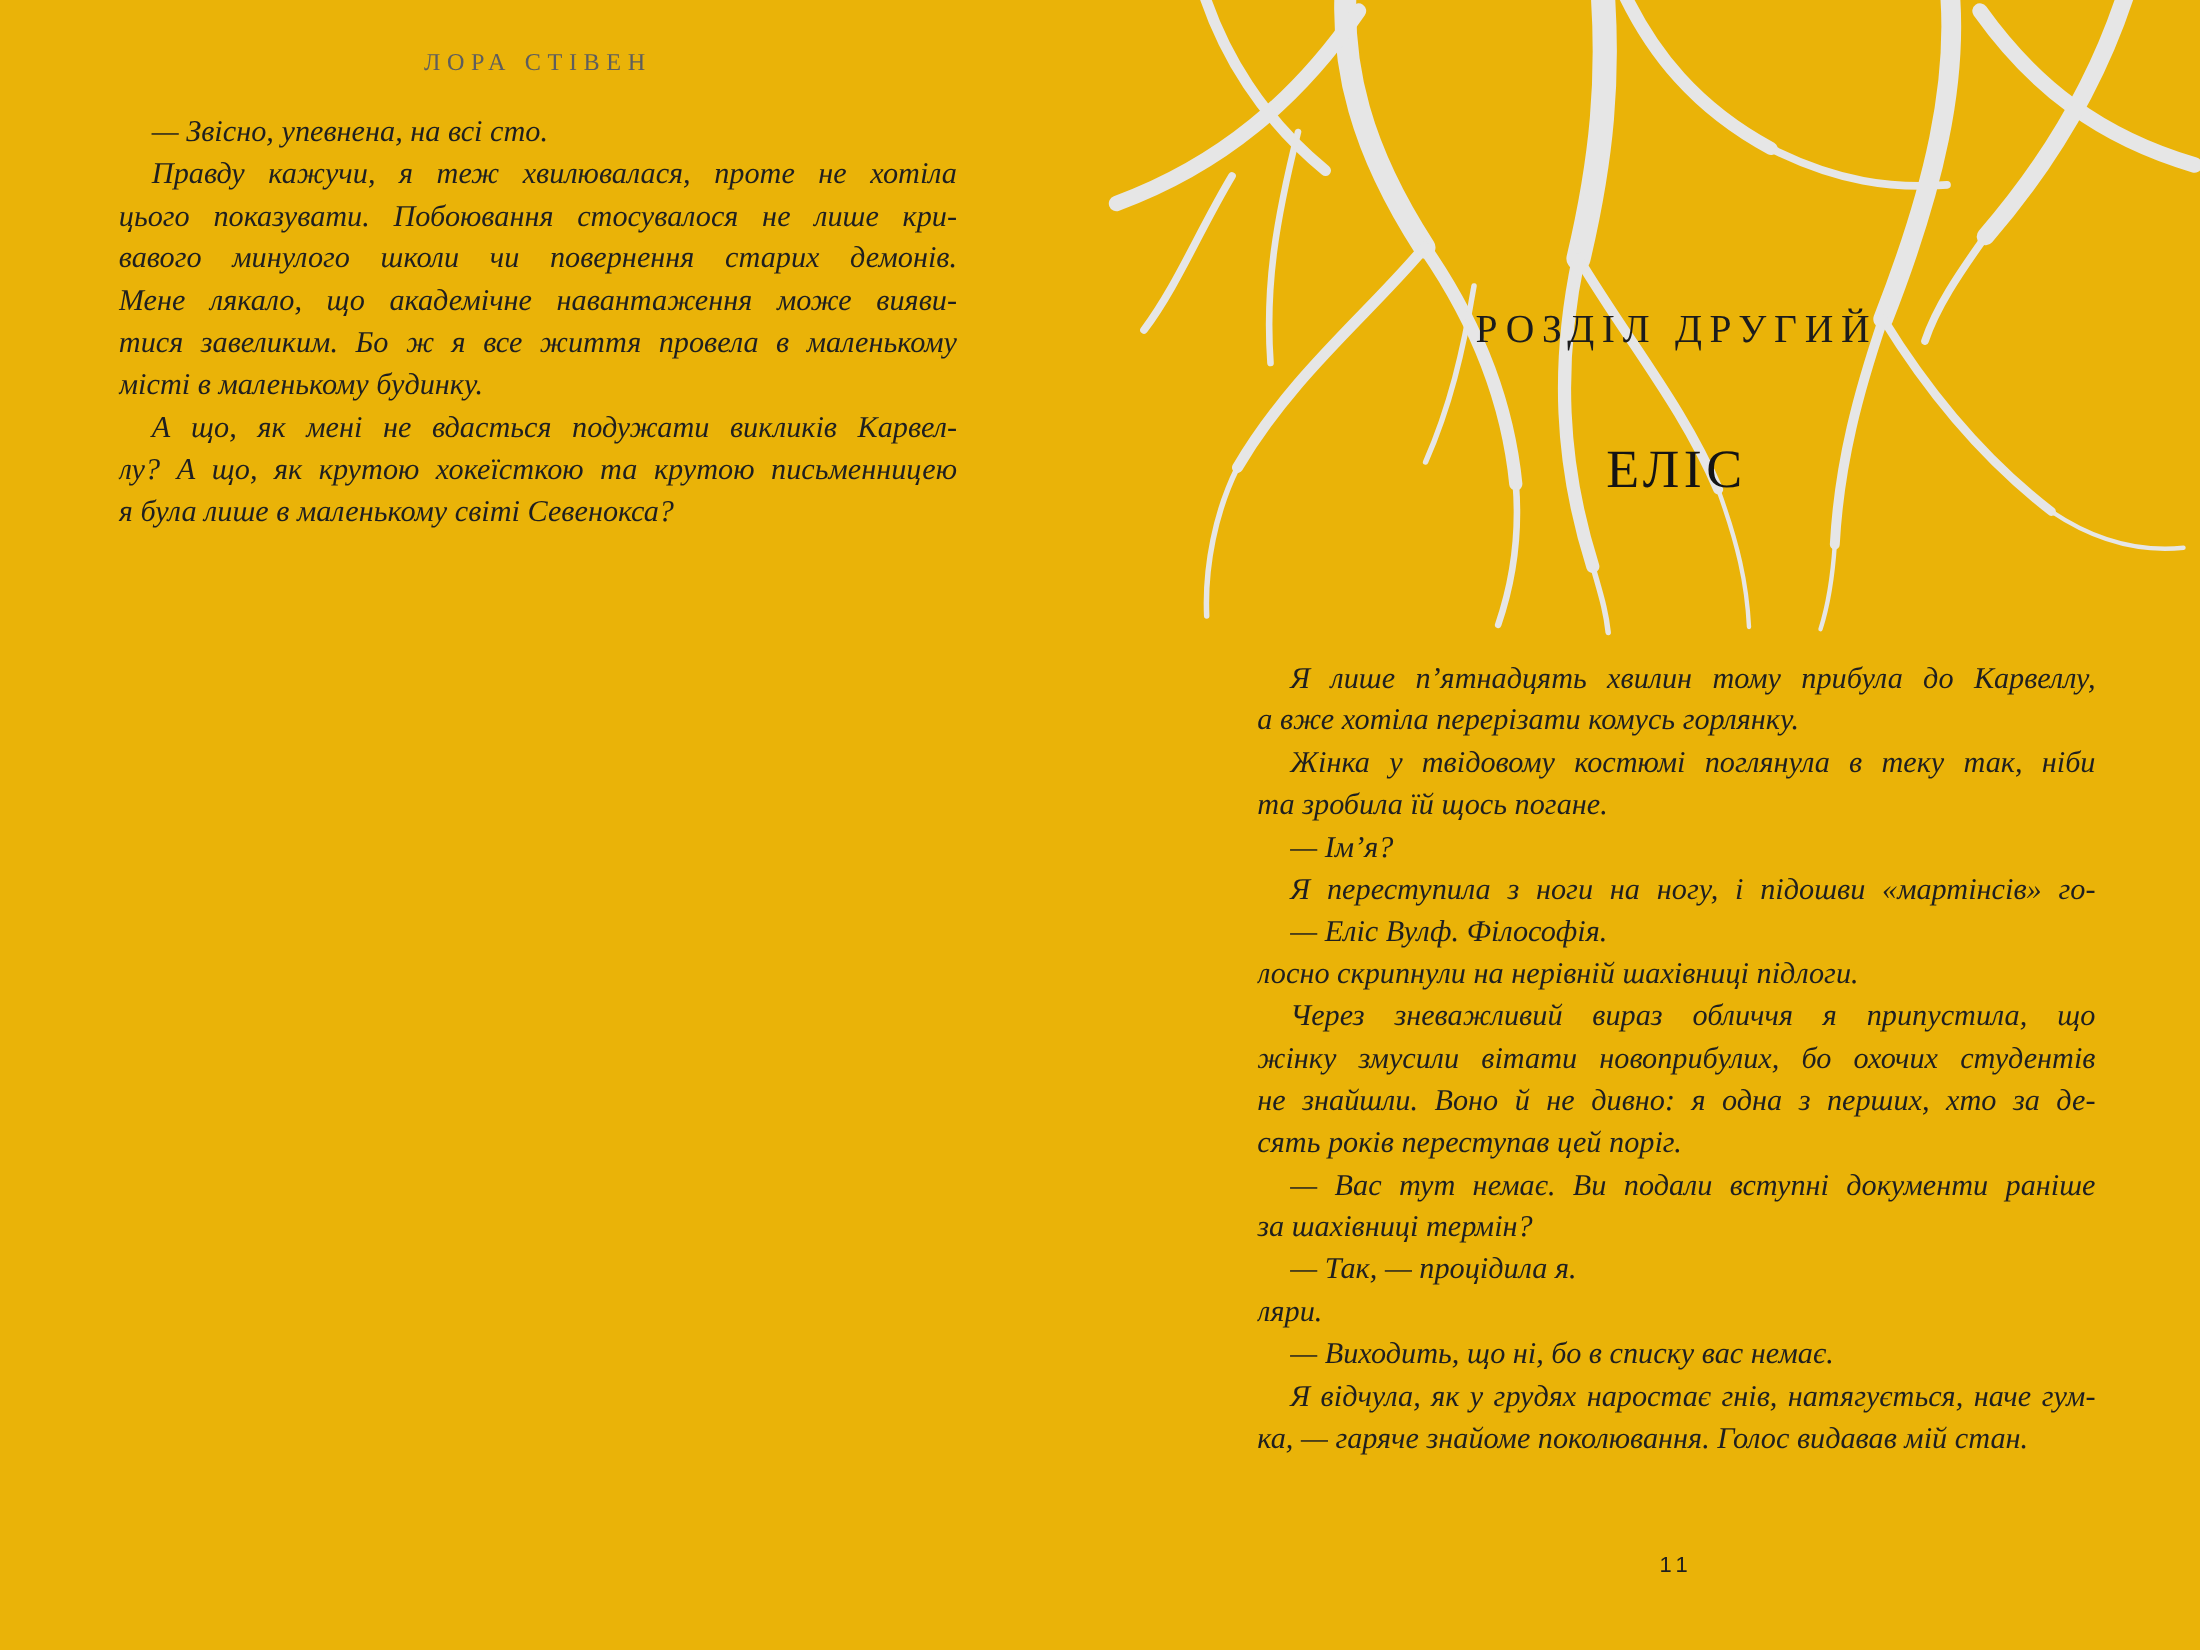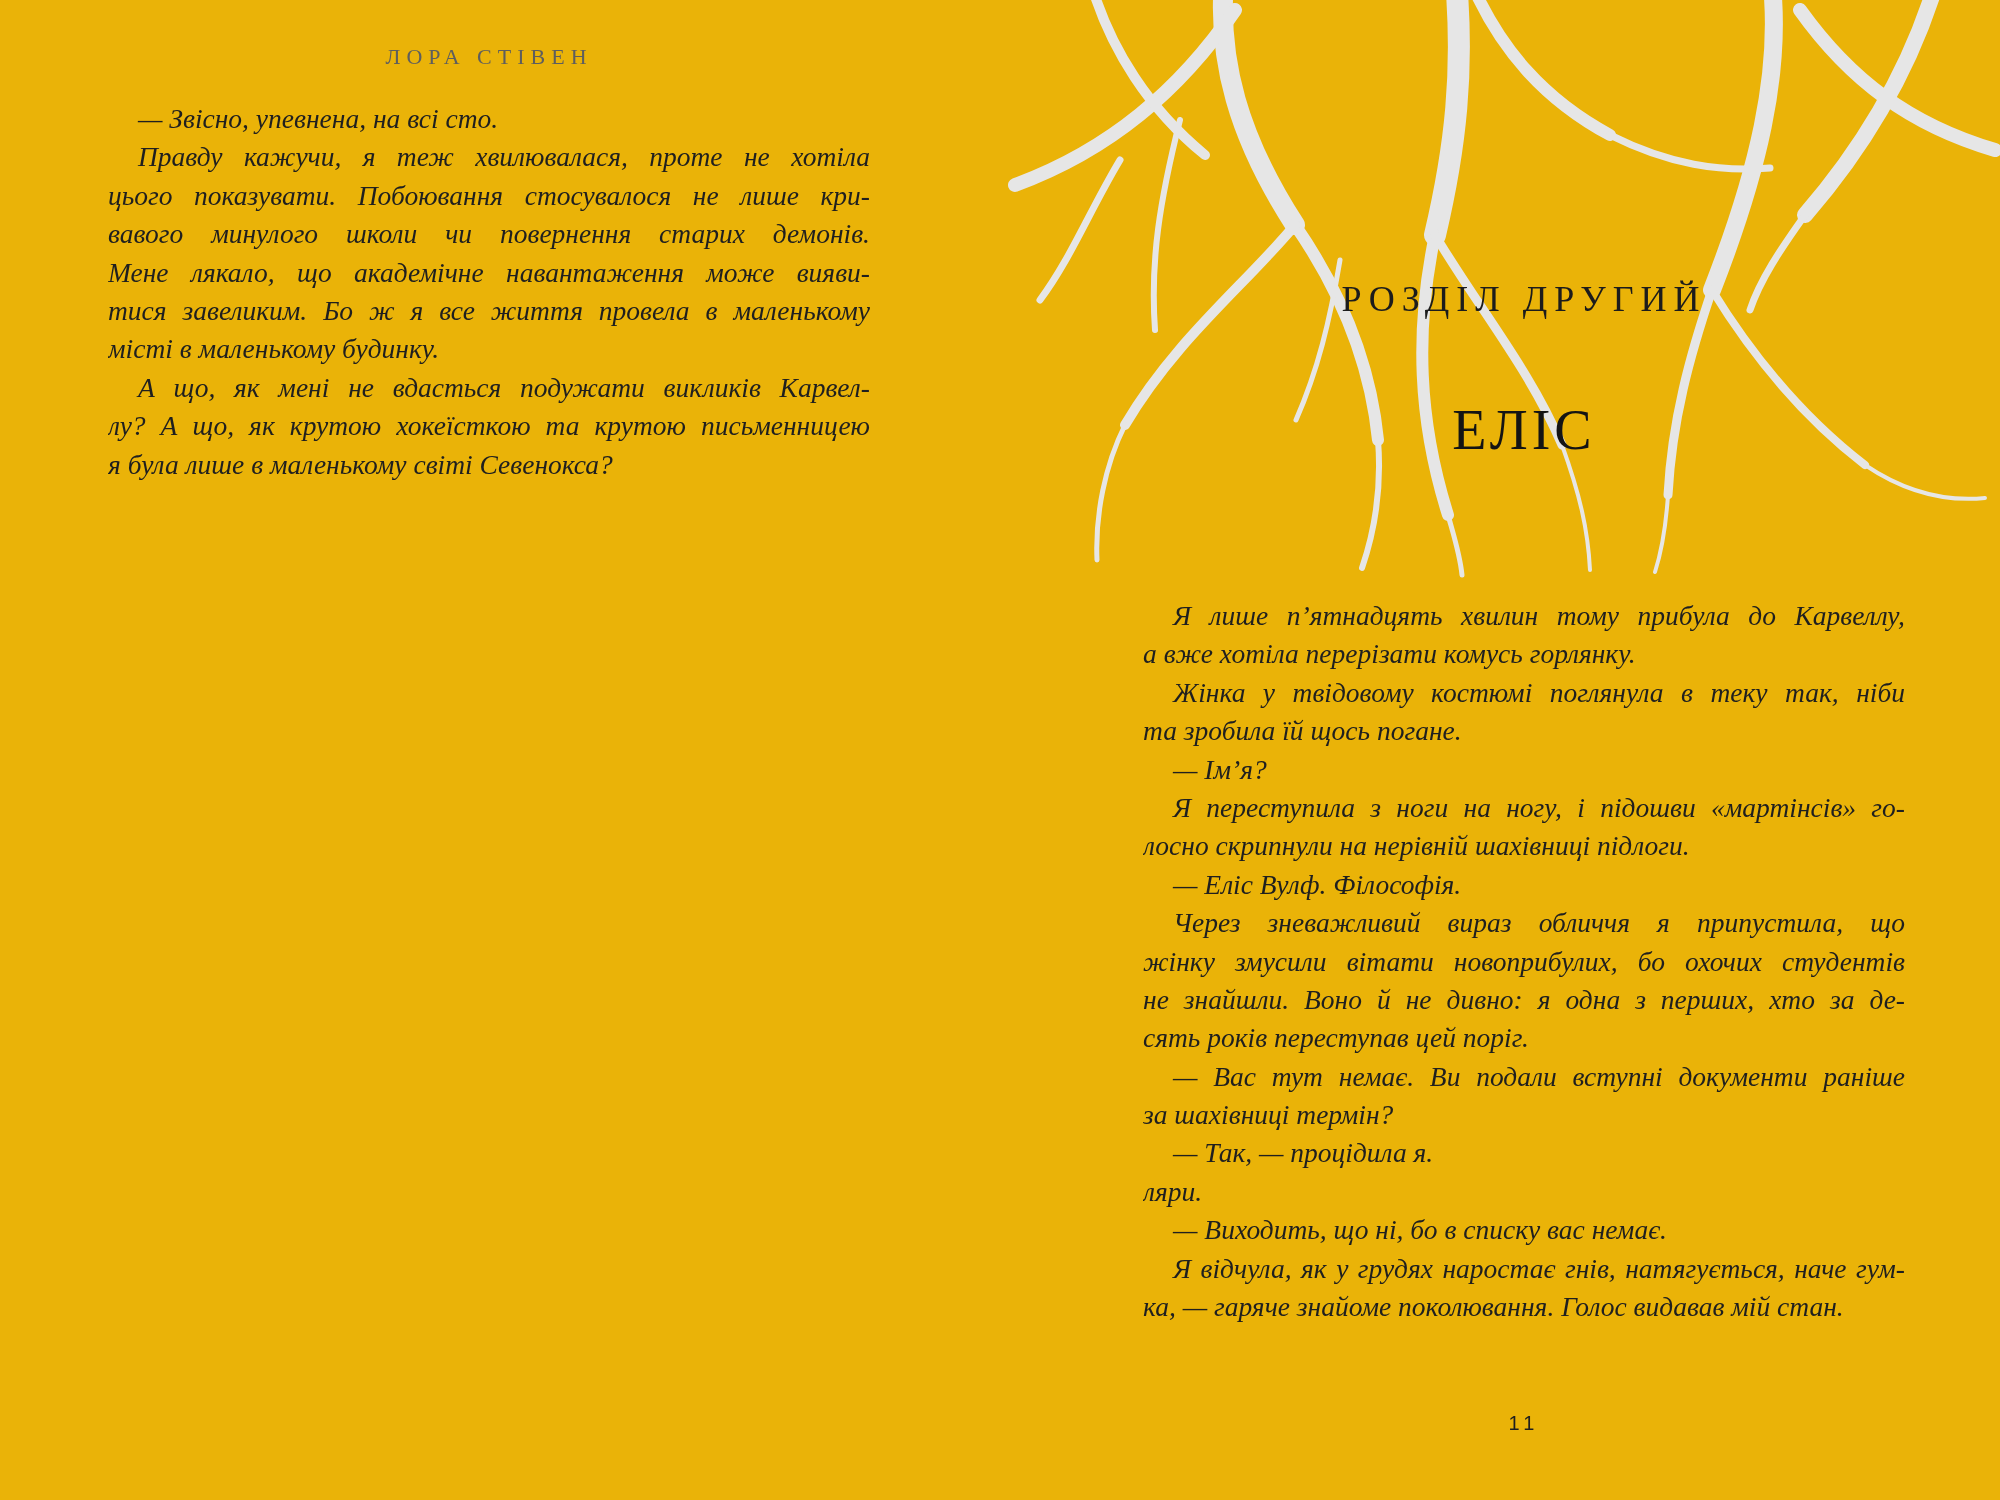--- a/index.html
+++ b/index.html
@@ -81,21 +81,21 @@
     letter-spacing: 7px;
     color: #1c1c1c;
   }
   .chapter-title {
     position: absolute;
     left: 143px;
     top: 398px;
     width: 762px;
     margin: 0;
     text-align: center;
-    font-size: 56px;
+    font-size: 49px;
     font-weight: normal;
     letter-spacing: 4px;
     color: #141414;
   }
   .page-number {
     position: absolute;
     left: 143px;
     top: 1412px;
     width: 762px;
     text-align: center;
@@ -162,22 +162,22 @@
 
     <h1 class="chapter-title">ЕЛІС</h1>
 
     <div class="text-col right-col">
         <div class="line j ind">Я лише п’ятнадцять хвилин тому прибула до Карвеллу,</div>
         <div class="line">а вже хотіла перерізати комусь горлянку.</div>
         <div class="line j ind">Жінка у твідовому костюмі поглянула в теку так, ніби</div>
         <div class="line">та зробила їй щось погане.</div>
         <div class="line ind">— Ім’я?</div>
         <div class="line j ind">Я переступила з ноги на ногу, і підошви «мартінсів» го-</div>
+        <div class="line ind">— Еліс Вулф. Філософія.</div>
         <div class="line">лосно скрипнули на нерівній шахівниці підлоги.</div>
-        <div class="line ind">— Еліс Вулф. Філософія.</div>
         <div class="line j ind">Через зневажливий вираз обличчя я припустила, що</div>
         <div class="line j">жінку змусили вітати новоприбулих, бо охочих студентів</div>
         <div class="line j">не знайшли. Воно й не дивно: я одна з перших, хто за де-</div>
         <div class="line">сять років переступав цей поріг.</div>
         <div class="line j ind">— Вас тут немає. Ви подали вступні документи раніше</div>
         <div class="line">за шахівниці термін?</div>
         <div class="line ind">— Так, — процідила я.</div>
         <div class="line">ляри.</div>
         <div class="line ind">— Виходить, що ні, бо в списку вас немає.</div>
         <div class="line j ind">Я відчула, як у грудях наростає гнів, натягується, наче гум-</div>

